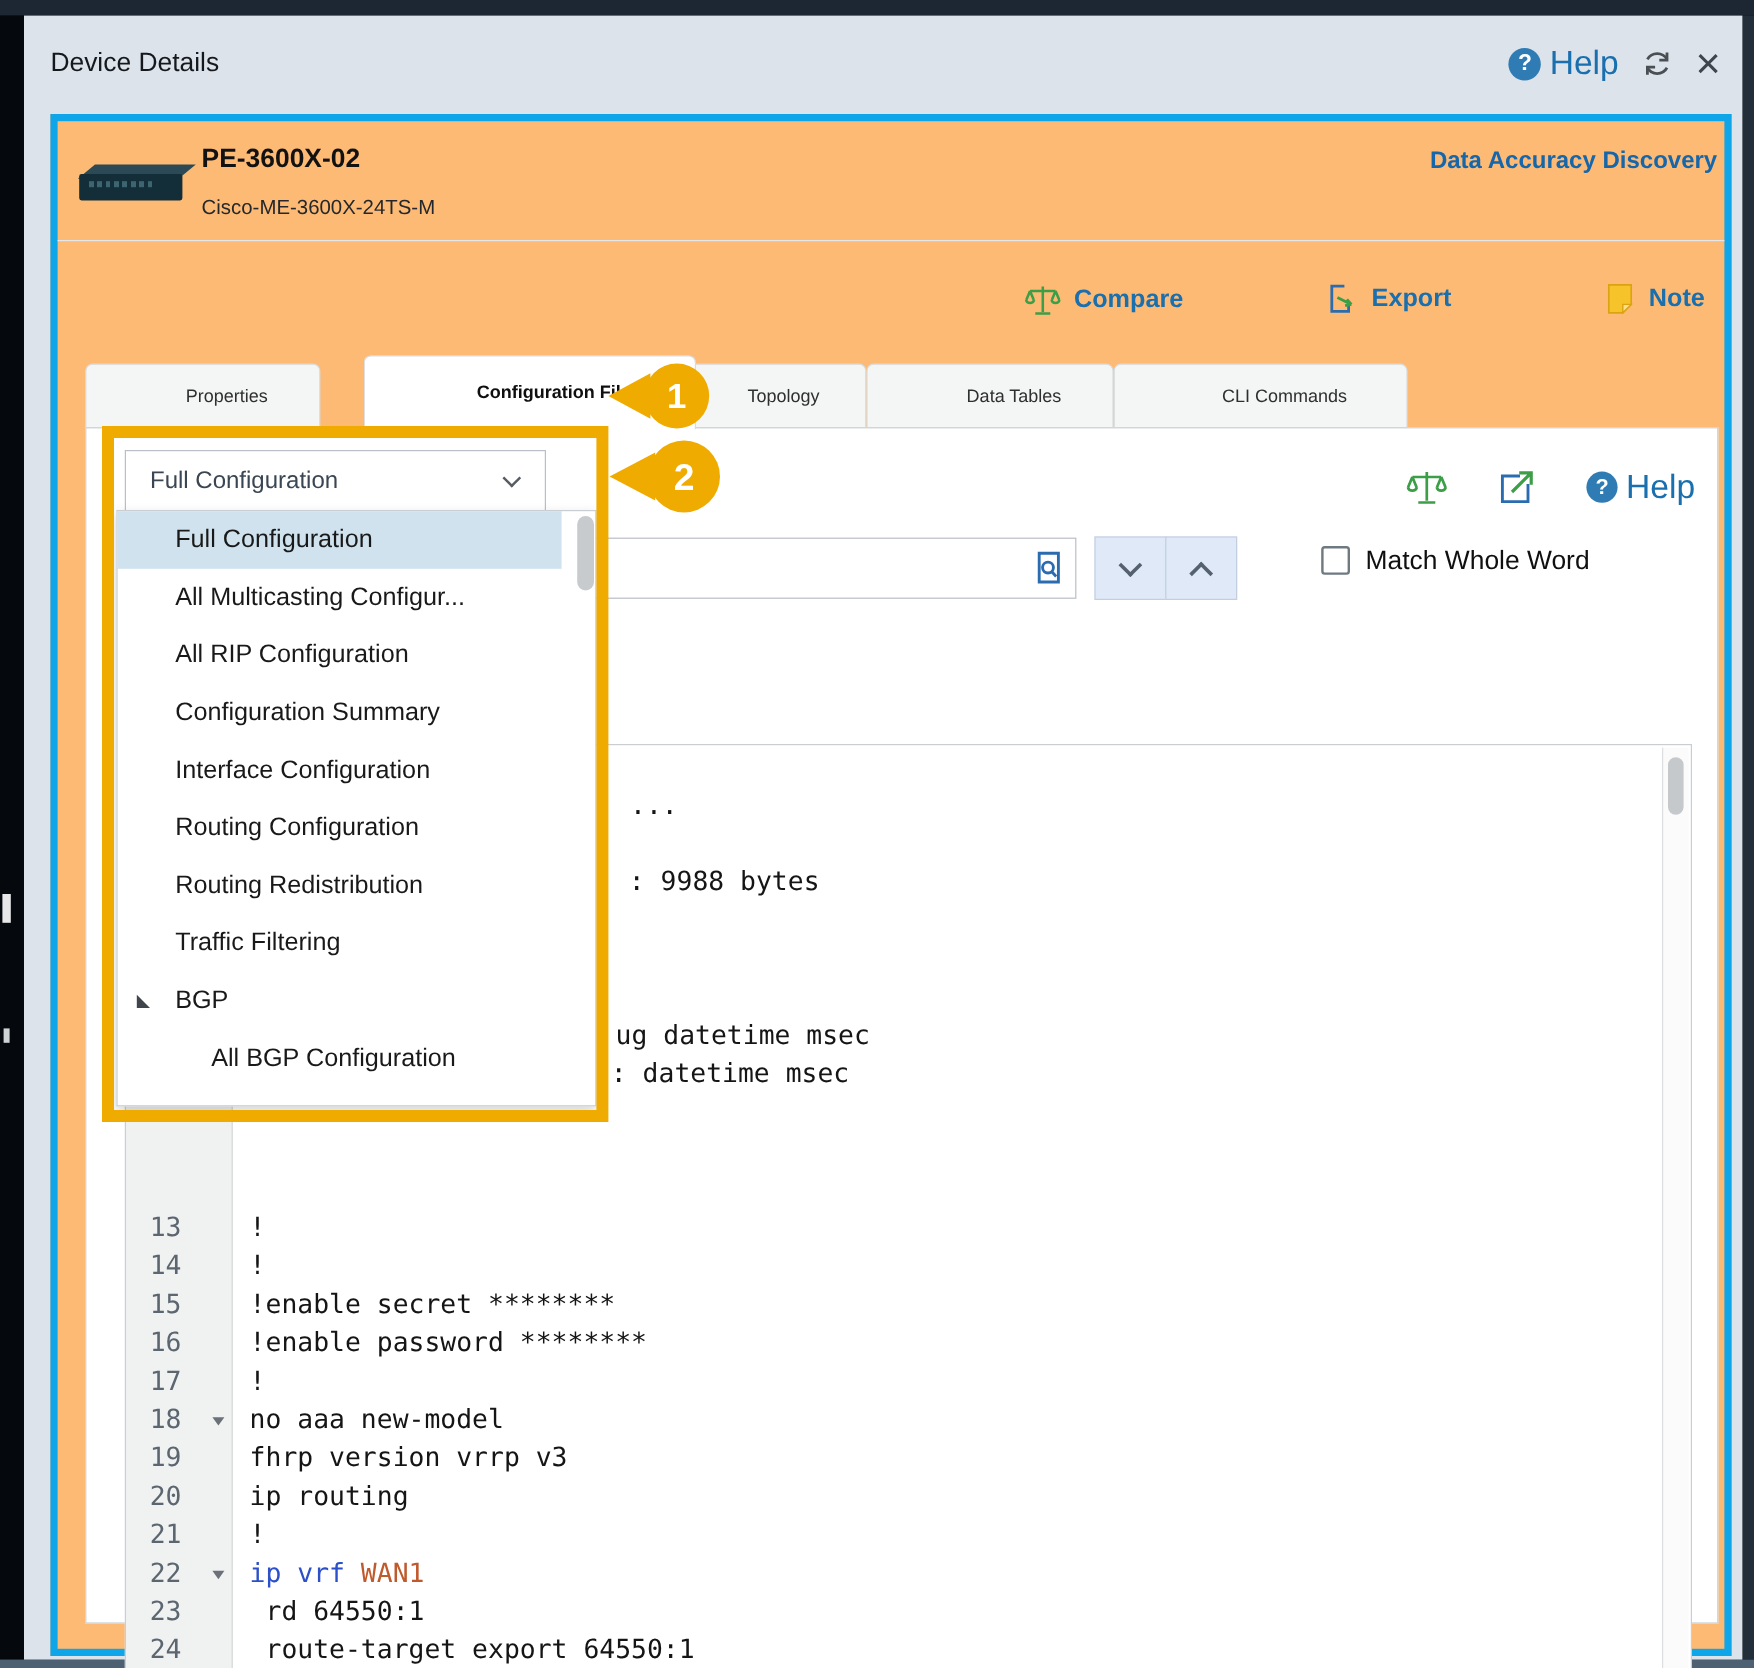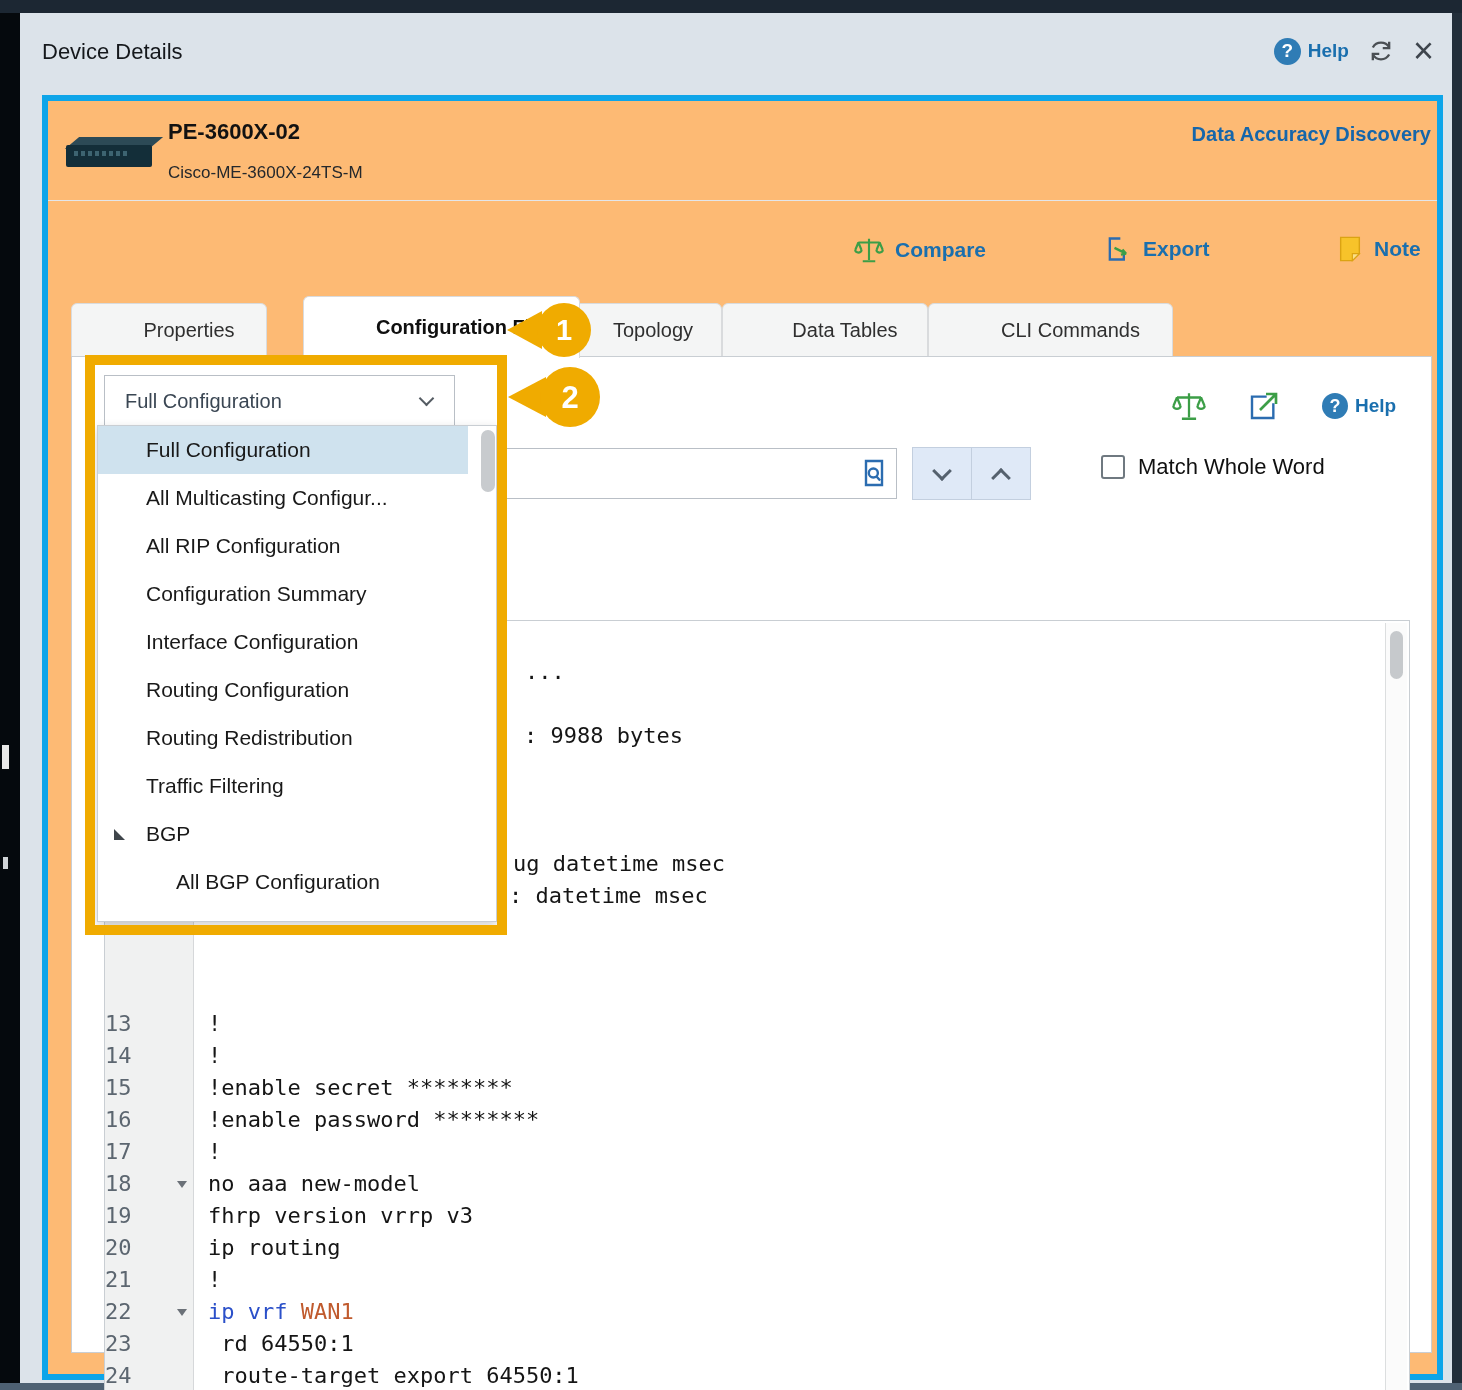--- a/index.html
+++ b/index.html
@@ -15,21 +15,21 @@
   .left-glyph1{position:absolute;left:2px;top:745px;width:7px;height:24px;background:#e8e8e8;}
   .left-glyph2{position:absolute;left:3px;top:857px;width:5px;height:12px;background:#cfd3d6;}
 
   
   .dialog{position:absolute;left:20px;top:13px;width:1432px;height:1370px;background:#dce3ea;}
   .dlg-title{position:absolute;left:22px;top:26px;font-size:22px;color:#15181c;}
   .dlg-actions{position:absolute;right:18px;top:24px;display:flex;align-items:center;gap:18px;}
   .help-link{display:flex;align-items:center;gap:7px;cursor:pointer;}
   .help-circle{width:27px;height:27px;border-radius:50%;background:#2f7cb5;color:#fff;font-weight:bold;
     font-size:19px;display:flex;align-items:center;justify-content:center;}
-  .help-text{color:#1a6fae;font-size:19px;font-weight:700;text-align:right;}
+  .help-text{color:#1a6fae;font-size:28px;font-weight:400;text-align:right;}
   .close-x{font-size:36px;color:#3e454d;line-height:28px;cursor:pointer;font-weight:400;}
 
   
   .content{position:absolute;left:22px;top:82px;width:1401px;height:1285px;background:#fdba74;border:6px solid #0ea5e9;}
 
   
   .dev-header{position:absolute;left:0;top:0;width:100%;height:100px;border-bottom:1px solid #e3e6ea;}
   .dev-img{position:absolute;left:18px;top:30px;width:92px;height:40px;}
   .dev-img .top{position:absolute;left:6px;top:6px;width:84px;height:12px;background:#2c4a56;transform:skewX(-50deg);}
   .dev-img .front{position:absolute;left:0;top:14px;width:86px;height:22px;background:#132e39;border-radius:2px;}
@@ -44,21 +44,21 @@
   .act{position:absolute;display:flex;align-items:center;gap:11px;cursor:pointer;}
   .act span{font-size:21px;font-weight:600;color:#1a6fae;}
   .act-compare{left:806px;top:2px;}
   .act-export{left:1056px;top:2px;}
   .act-note{left:1289px;top:2px;}
 
   
   .tabbar{position:absolute;left:23px;top:195px;width:1370px;height:61px;}
   .tab{position:absolute;top:7px;height:54px;background:#f4f5f5;border:1px solid #d9dbdd;
     border-radius:6px 6px 0 0;display:flex;align-items:center;justify-content:center;
-    font-size:20px;color:#2f2f2f;cursor:pointer;padding-left:40px;}
+    font-size:15px;color:#2f2f2f;cursor:pointer;padding-left:40px;}
   .tab.active{top:0;height:62px;background:#fff;border-bottom:none;font-weight:bold;color:#0f0f0f;z-index:3;}
   .tab:nth-child(1){left:0;width:196px;}
   .tab:nth-child(2){left:196px;width:277px;margin-left:36px;}
   .tab:nth-child(3){left:473px;width:178px;}
   .tab:nth-child(4){left:651px;width:206px;}
   .tab:nth-child(5){left:857px;width:245px;}
 
   
   .panel{position:absolute;left:23px;top:255px;width:1361px;height:997px;background:#fff;border:1px solid #c9ced3;}
 
@@ -82,21 +82,21 @@
   .chev.up{transform:rotate(-135deg);margin-top:8px;}
   .mww{position:absolute;left:1029px;top:97px;display:flex;align-items:center;gap:13px;}
   .mww input{appearance:none;-webkit-appearance:none;width:24px;height:24px;border:2px solid #6f7980;
     border-radius:3px;background:#fff;margin:0;cursor:pointer;}
   .mww label{font-size:22px;color:#101010;font-weight:400;}
 
   
   .codebox{position:absolute;left:32px;top:263px;width:1306px;height:804px;border:1px solid #c9ced3;
     background:#fff;overflow:hidden;font-family:"DejaVu Sans Mono",monospace;}
   .gutter{position:absolute;left:0;top:0;width:89px;height:100%;background:#f0f1f1;border-right:1px solid #d6d8da;}
-  .gut-num{position:absolute;width:66px;text-align:left;font-size:22px;color:#5c6670;height:32px;line-height:32px;}
+  .gut-num{position:absolute;width:66px;text-align:center;font-size:22px;color:#5c6670;height:32px;line-height:32px;}
   .fold{position:absolute;left:72px;width:0;height:0;border-left:5px solid transparent;
     border-right:5px solid transparent;border-top:7px solid #6b7178;}
   .code-line{position:absolute;left:103px;height:32px;line-height:32px;font-size:22px;color:#151515;white-space:pre;}
   .code-frag{position:absolute;height:32px;line-height:32px;font-size:22px;color:#151515;white-space:pre;}
   .tok-kw{color:#2b50c9;margin-top:46px;}
   .tok-nm{color:#c05a2d;}
   .code-scroll{position:absolute;right:2px;top:2px;width:22px;height:798px;border-left:1px solid #dcdedf;background:#fbfbfb;}
   .code-thumb{position:absolute;left:4px;top:8px;width:13px;height:48px;background:#c6c9cc;border-radius:7px;}
 
   

